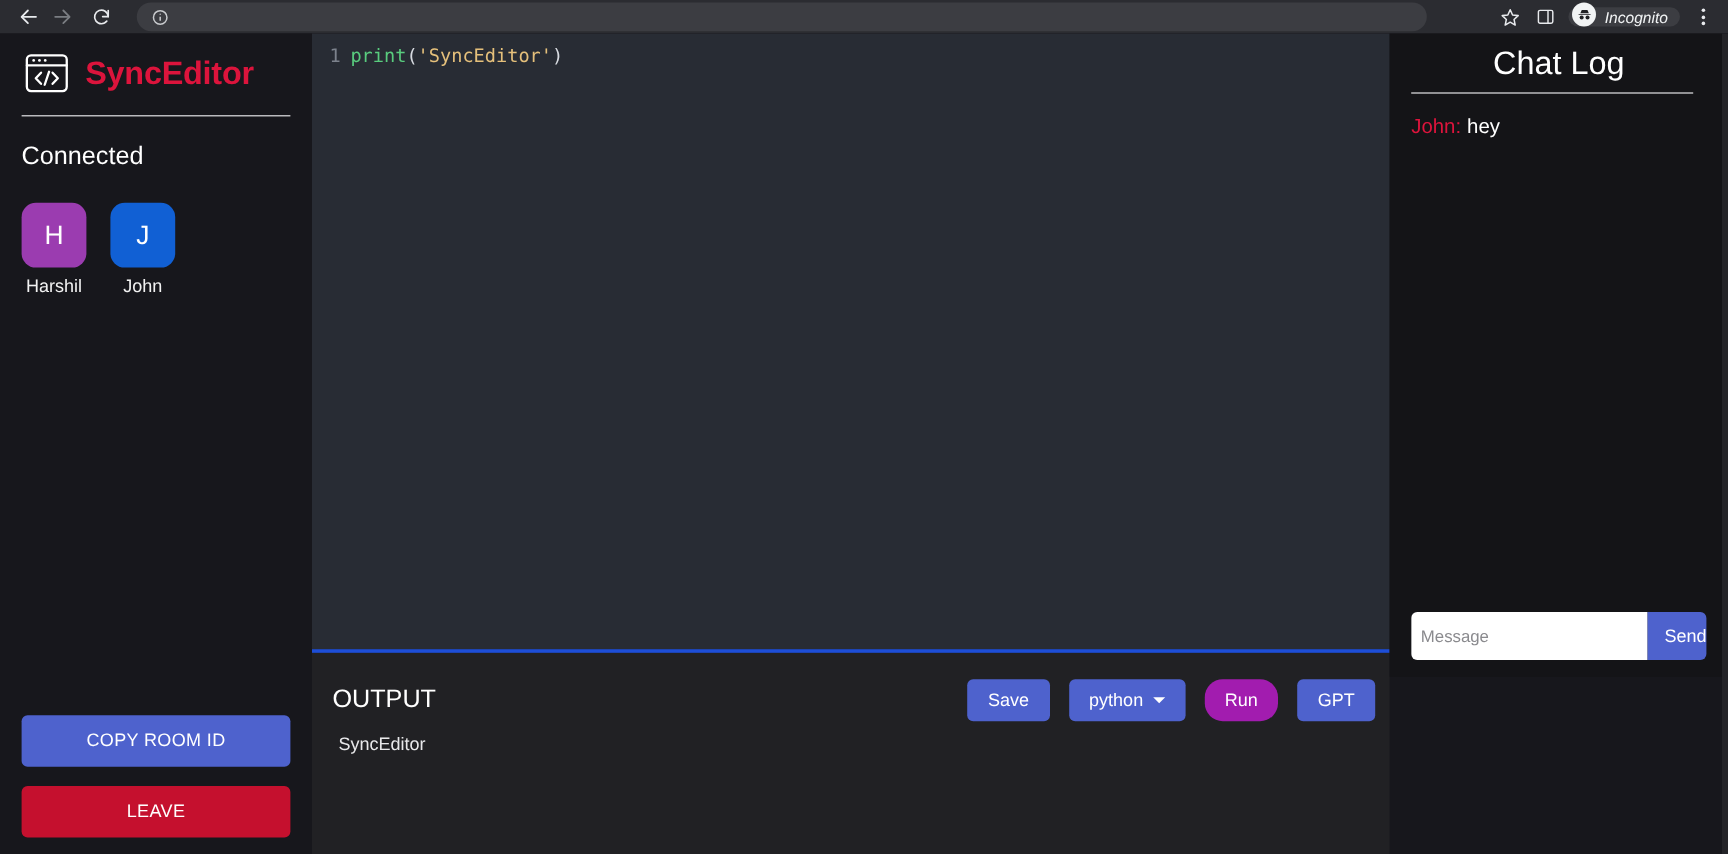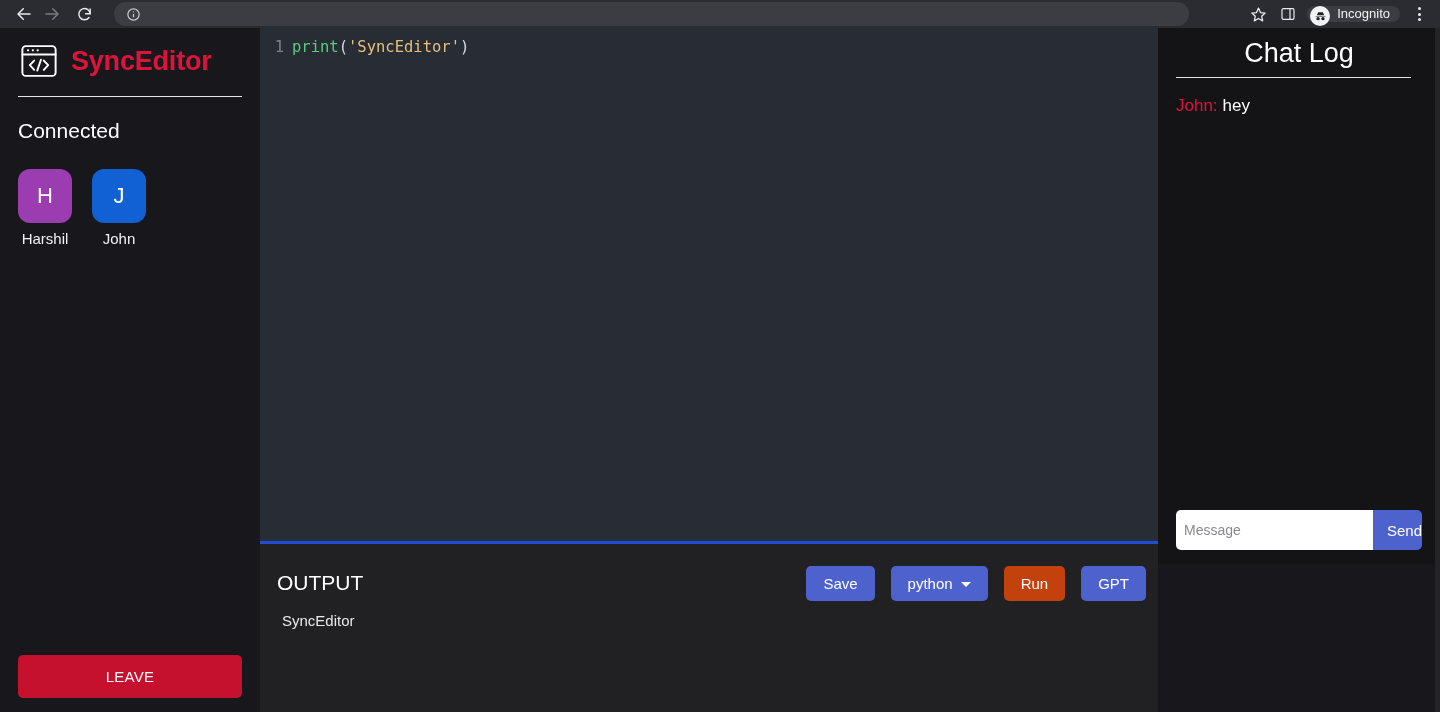--- a/index.html
+++ b/index.html
@@ -52,26 +52,27 @@
     margin-left: auto;
     padding-right: 6px;
     flex: 0 0 auto;
   }
   .chrome-icon {
     width: 30px; height: 28px;
     display: flex; align-items: center; justify-content: center;
     color: #e8eaed;
   }
   .incognito-chip {
-    display: flex; align-items: flex-start;
+    display: flex; align-items: flex-end;
     height: 16px;
     background: #3c3d42;
     border-radius: 12px;
     padding: 0 10px 0 3px;
     margin: 0 4px;
+    font-style: italic;
   }
   .incog-avatar {
     width: 20px; height: 20px; border-radius: 50%;
     background: #f1f3f4; color: #202124;
     display: flex; align-items: center; justify-content: center;
     margin-right: 7px;
   }
   .incog-label { font-size: 13px; color: #f1f3f4; white-space: nowrap; }
   .kebab { display:flex; flex-direction: column; gap: 2.5px; align-items:center; }
   .kebab i { width: 3px; height: 3px; border-radius: 50%; background: #e8eaed; display:block; }
@@ -162,21 +163,21 @@
   }
   .output-title { font-size: 21px; color: #ffffff; }
   .output-tools { margin-left: auto; display: flex; align-items: center; gap: 16px; }
   .tool-btn {
     border: none; border-radius: 5px;
     font-family: inherit; font-size: 15px; color: #ffffff;
     padding: 9px 17px; cursor: pointer;
     background: #4e62cd;
     white-space: nowrap;
   }
-  .tool-btn.danger { background: #c2410c; }
+  .tool-btn.danger { background: #a21caf; border-radius: 15px; }
   .caret {
     display: inline-block; margin-left: 8px;
     border-left: 5px solid transparent;
     border-right: 5px solid transparent;
     border-top: 5px solid #ffffff;
     vertical-align: middle;
   }
   .output-body {
     padding: 6px 17px 0 22px;
     font-size: 15px; color: #e8e8ea;
@@ -320,20 +321,21 @@
         <div class="client-avatar" style="background:#9b3cb0;">H</div>
         <div class="client-name">Harshil</div>
       </div>
       <div class="client">
         <div class="client-avatar" style="background:#1160d4;">J</div>
         <div class="client-name">John</div>
       </div>
     </div>
 
     <div class="sidebar-actions">
+      <button class="btn-block btn-copy">COPY ROOM ID</button>
       <button class="btn-block btn-leave">LEAVE</button>
     </div>
   </aside>
 
   <section class="editor">
     <div class="code-line">
       <span class="gutter">1</span>
       <span class="code-text"><span class="tok-fn">print</span><span class="tok-punct">(</span><span class="tok-str">'SyncEditor'</span><span class="tok-punct">)</span></span>
     </div>
   </section>

